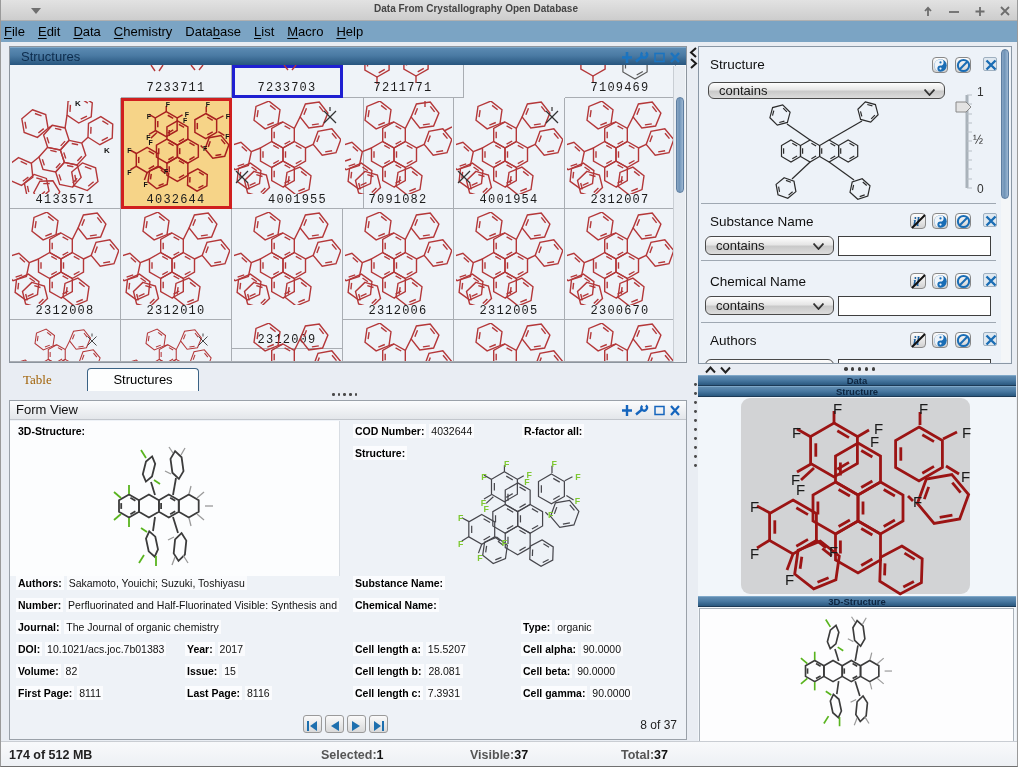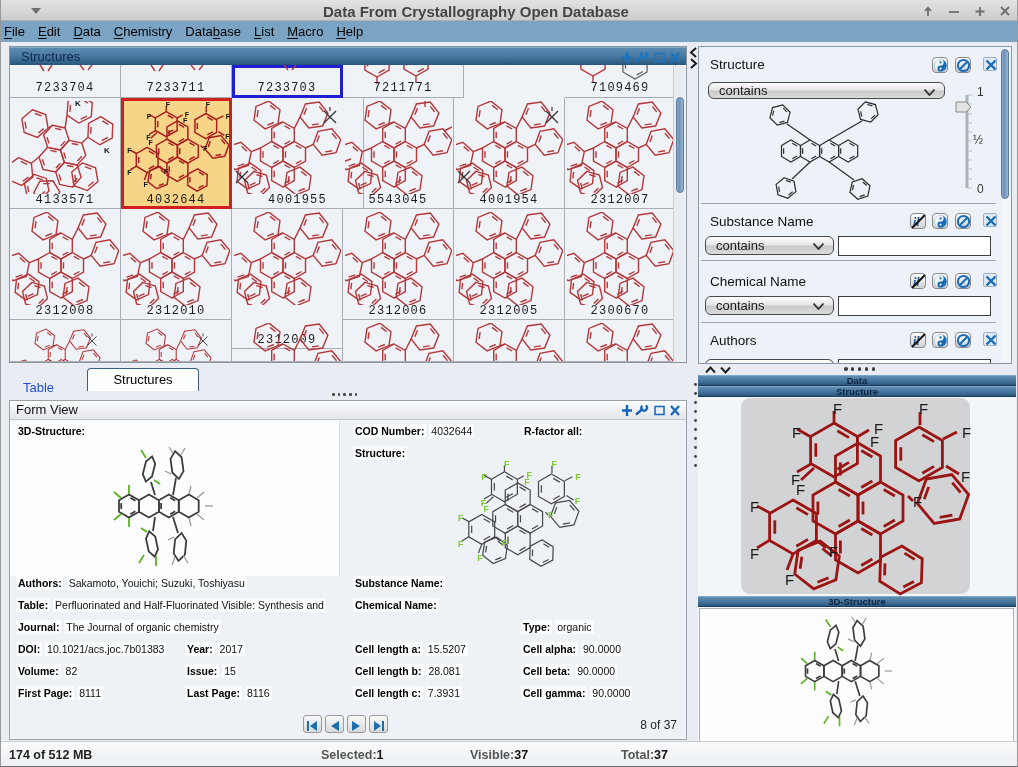--- a/index.html
+++ b/index.html
@@ -1,20 +1,20 @@
 <!DOCTYPE html>
 <html><head><meta charset="utf-8"><style>
 * { margin:0; padding:0; box-sizing:border-box; }
 html,body { width:1018px; height:767px; overflow:hidden; }
 body { font-family:"Liberation Sans",sans-serif; background:#e9edf3; position:relative;
        border-left:1px solid #9a9a9a; border-right:1px solid #9a9a9a; border-bottom:1px solid #707070;}
 .titlebar { position:absolute; left:0; top:0; width:1018px; height:21px;
   background:linear-gradient(#e2e2e2,#cdcdcd); border-bottom:1px solid #b0b0b0; }
 .title { position:absolute; left:0; top:3px; width:950px; text-align:center;
-  font-size:15px; font-weight:bold; color:#454545; }
+  font-size:10px; font-weight:bold; color:#454545; }
 .tb-arr { position:absolute; left:30px; top:8px; width:0; height:0;
   border-left:5px solid transparent; border-right:5px solid transparent; border-top:6px solid #6f6f6f; }
 .menubar { position:absolute; left:0; top:21px; width:1018px; height:21px;
   background:#7ba4c4; display:flex; align-items:center; font-size:13px; color:#000; }
 .menubar span { padding:0 6.5px; }
 .menubar u { text-decoration:underline; text-underline-offset:2px; }
 .panelhdr { position:absolute; height:18px; background:linear-gradient(#5b8ab2,#4a7aa3 45%,#27557e);
   border-top:1px solid #7fa8c9; color:#0d2c4d; font-size:13px; line-height:17px; padding-left:11px; }
 .hic { position:absolute; right:6px; top:3px; }
 .structpanel { position:absolute; left:8px; top:46px; width:678px; height:317px;
@@ -24,21 +24,21 @@
 .num { position:absolute; width:100%; text-align:center; font-size:12px; color:#1c1c1c; letter-spacing:1.2px; font-family:"Liberation Mono",monospace; }
 .rs polygon,.rs line { fill:none; stroke:#b43739; stroke-width:1.4; }
 .gs polygon,.gs line { fill:none; stroke:#5a5a5a; stroke-width:1.2; }
 .xk line { stroke:#333 !important; stroke-width:1.2; }
 .hr polygon,.hr line { fill:none; stroke:#a81f1f; stroke-width:3.2; }
 .flh { fill:#111; font-weight:bold; font-family:"Liberation Sans"; font-size:15px; }
 .klab { position:absolute; font-size:8px; font-weight:bold; color:#111; }
 .vsb { position:absolute; right:1px; top:19px; width:12px; height:296px; background:#e9edf2; border-left:1px solid #c9ced4; }
 .vsb .thumb { position:absolute; left:2px; top:31px; width:8px; height:96px; background:linear-gradient(90deg,#8aa6c4,#7094b8 40%,#9db7d2); border:1px solid #5d7da0; border-radius:5px; }
 .tabs { position:absolute; left:8px; top:368px; height:23px; font-size:13px; }
-.tab-plain { position:absolute; left:14px; top:12px; color:#1d4ed8; }
+.tab-plain { position:absolute; left:14px; top:4px; color:#a16207;font-family:Liberation Serif, serif; }
 .tab-active { position:absolute; left:78px; top:0; width:112px; height:23px; background:#fdfefe;
   border:1px solid #3a6285; border-bottom:none; border-radius:4px 4px 0 0; text-align:center; line-height:22px; }
 .dots5 { position:absolute; left:331px; top:393px; width:30px; height:4px; }
 .dots5 i { display:inline-block; width:2.5px; height:2.5px; background:#4a4a4a; border-radius:50%; margin-right:3.2px; vertical-align:top;}
 .dotsr i { display:inline-block; width:3.5px; height:3.5px; background:#3f3f3f; border-radius:50%; margin-right:3.4px; vertical-align:top;}
 .formview { position:absolute; left:8px; top:400px; width:678px; height:340px;
   background:#eef2f7; border:1px solid #9aa1a9; }
 .fvhdr { position:absolute; left:0; top:0; width:676px; height:19px;
   background:linear-gradient(#fbfcfd,#e3e6ea); border-bottom:1px solid #c2c6cc;
   font-size:13px; color:#111; line-height:18px; padding-left:6px; }
@@ -110,31 +110,20 @@
   </div>
 <div class="structpanel">
     <div class="panelhdr" style="left:0;top:0;width:676px">Structures<svg width="58" height="13" viewBox="0 0 58 13" class="hic">
         <path d="M5 1v11M0 6.5h10" stroke="#1b74c0" stroke-width="2.6" fill="none"></path>
         <path d="M14 10.5l6-5" stroke="#1b74c0" stroke-width="2.6"></path>
         <circle cx="22.2" cy="3.8" r="2.9" fill="none" stroke="#1b74c0" stroke-width="2.4" stroke-dasharray="14 4.2" transform="rotate(-55 22.2 3.8)"></circle>
         <rect x="33" y="2.5" width="9" height="8" fill="none" stroke="#1b74c0" stroke-width="1.6"></rect>
         <path d="M49 2l8 9M57 2l-8 9" stroke="#1b74c0" stroke-width="2.4"></path>
       </svg></div>
     <div class="grid">
-      <div class="cell" style="left:0px;top:0px;width:111px;height:32.5px;">
-        <div style="position:absolute;top:0;left:0"><svg width="111" height="18" viewBox="0 0 111 18" class="">
-            <g class="rs">
-              <line x1="30.0" y1="0.0" x2="34.0" y2="6.0"></line>
-              <line x1="38.0" y1="6.0" x2="42.0" y2="0.0"></line>
-              <line x1="70.0" y1="0.0" x2="74.0" y2="5.0"></line>
-              <line x1="78.0" y1="5.0" x2="82.0" y2="0.0"></line>
-            </g>
-          </svg></div>
-        <div class="num" style="bottom:2px">7233704</div>
-      </div>
       <div class="cell" style="left:111px;top:0px;width:111px;height:32.5px;">
         <div style="position:absolute;top:0;left:0"><svg width="111" height="18" viewBox="0 0 111 18" class="">
             <g class="rs">
               <line x1="30.0" y1="0.0" x2="34.0" y2="6.0"></line>
               <line x1="38.0" y1="6.0" x2="42.0" y2="0.0"></line>
               <line x1="70.0" y1="0.0" x2="74.0" y2="5.0"></line>
               <line x1="78.0" y1="5.0" x2="82.0" y2="0.0"></line>
             </g>
           </svg></div>
         <div class="num" style="bottom:2px">7233711</div>
@@ -427,21 +416,21 @@
               <polygon points="65.9,66.1 77.0,74.8 75.0,88.6 62.1,93.9 51.0,85.2 53.0,71.4"></polygon>
               <line x1="67.1" y1="70.4" x2="72.6" y2="74.7"></line>
               <line x1="70.8" y1="87.5" x2="64.3" y2="90.1"></line>
               <line x1="54.1" y1="82.1" x2="55.1" y2="75.2"></line>
               <line x1="51.0" y1="85.2" x2="49.0" y2="86.0"></line>
               <line x1="80.0" y1="0.0" x2="80.0" y2="6.0"></line>
               <line x1="99.0" y1="30.0" x2="107.0" y2="26.0"></line>
               <line x1="0.0" y1="60.0" x2="6.0" y2="58.0"></line>
             </g>
           </svg></div>
-        <div class="num" style="bottom:1px">5543045</div>
+        <div class="num" style="bottom:1px">7091082</div>
       </div>
       <div class="cell" style="left:444px;top:32.5px;width:111px;height:111px;">
         <div style="position:absolute;left:2px;top:3px"><svg width="107" height="93" viewBox="0 0 107 93" class="">
             <g class="rs">
               <polygon points="49.0,21.0 60.3,27.5 60.3,40.5 49.0,47.0 37.7,40.5 37.7,27.5"></polygon>
               <line x1="50.6" y1="24.8" x2="56.2" y2="28.0"></line>
               <line x1="56.2" y1="40.0" x2="50.6" y2="43.2"></line>
               <line x1="40.2" y1="37.2" x2="40.2" y2="30.8"></line>
               <polygon points="37.7,40.5 49.0,47.0 49.0,60.0 37.7,66.5 26.5,60.0 26.5,47.0"></polygon>
               <line x1="39.3" y1="44.3" x2="44.9" y2="47.5"></line>
@@ -1381,21 +1370,21 @@
         <text class="flg" x="55" y="97" font-size="16">F</text>
         <text class="flg" x="9" y="114" font-size="16">F</text>
         <text class="flg" x="9" y="161" font-size="16">F</text>
         <text class="flg" x="44" y="187" font-size="16">F</text>
         <text class="flg" x="88" y="159" font-size="16">F</text>
         <text class="flg" x="172" y="109" font-size="16">F</text>
       </g>
     </svg></div>
 <div style="position:relative">
     <div class="fld" style="left:15px;top:577px"><span class="flab">Authors:</span> <span class="fval ">Sakamoto, Youichi; Suzuki, Toshiyasu</span></div>
-    <div class="fld" style="left:15px;top:599px"><span class="flab">Table:</span> <span class="fval ">Perfluorinated and Half-Fluorinated Visible: Synthesis and</span></div>
+    <div class="fld" style="left:15px;top:599px"><span class="flab">Number:</span> <span class="fval ">Perfluorinated and Half-Fluorinated Visible: Synthesis and</span></div>
     <div class="fld" style="left:15px;top:621px"><span class="flab">Journal:</span> <span class="fval ">The Journal of organic chemistry</span></div>
     <div class="fld" style="left:15px;top:643px"><span class="flab">DOI:</span> <span class="fval ">10.1021/acs.joc.7b01383</span></div>
     <div class="fld" style="left:184px;top:643px"><span class="flab">Year:</span> <span class="fval ">2017</span></div>
     <div class="fld" style="left:15px;top:665px"><span class="flab">Volume:</span> <span class="fval ">82</span></div>
     <div class="fld" style="left:184px;top:665px"><span class="flab">Issue:</span> <span class="fval ">15</span></div>
     <div class="fld" style="left:15px;top:687px"><span class="flab">First Page:</span> <span class="fval ">8111</span></div>
     <div class="fld" style="left:184px;top:687px"><span class="flab">Last Page:</span> <span class="fval ">8116</span></div>
     <div class="fld" style="left:352px;top:577px"><span class="flab">Substance Name:</span> </div>
     <div class="fld" style="left:352px;top:599px"><span class="flab">Chemical Name:</span> </div>
     <div class="fld" style="left:520px;top:621px"><span class="flab">Type:</span> <span class="fval ">organic</span></div>

